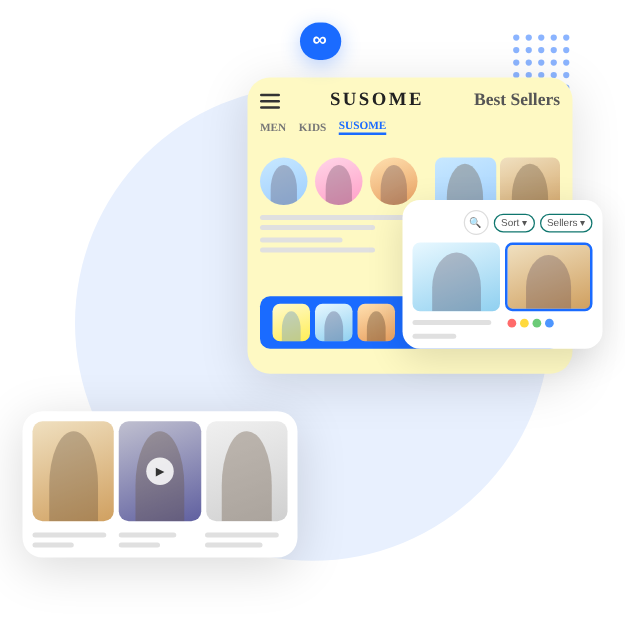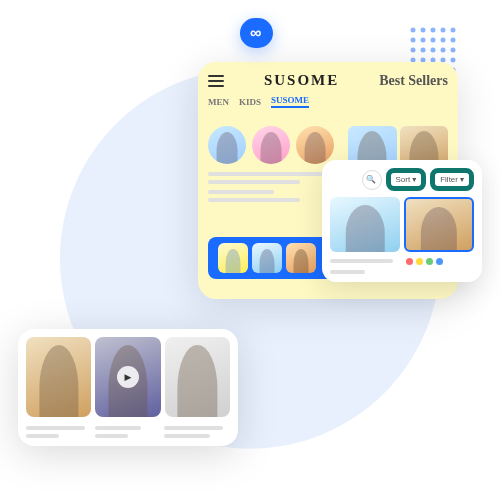--- a/index.html
+++ b/index.html
@@ -229,21 +229,21 @@
       display: flex;
       align-items: center;
       justify-content: center;
       font-size: 8px;
       color: #666;
     }
 
     .sort-btn, .filter-btn {
       font-size: 8px;
       color: #555;
-      border: 5px solid #0f766e;
+      border: 1px solid #0f766e;
       border-radius: 8px;
       padding: 2px 5px;
       display: flex;
       align-items: flex-end;
       gap: 2px;
     }
 
     .right-grid {
       display: grid;
       grid-template-columns: 1fr 1fr;
@@ -483,21 +483,21 @@
 
   <div class="card-right">
 
     <div class="sort-filter-row">
       <div class="search-circle">🔍</div>
       <div class="sort-btn">
         <span>Sort</span>
         <span>▾</span>
       </div>
       <div class="filter-btn">
-        <span>Filter</span>
+        <span>Sellers</span>
         <span>▾</span>
       </div>
     </div>
 
     <div class="right-grid">
       <div style="display:flex; flex-direction:column; gap:3px;">
         <div class="rg-img img-beach" style="position:relative;">
           <div class="person-silhouette-sm"></div>
         </div>
         <div class="text-bar long"></div>

